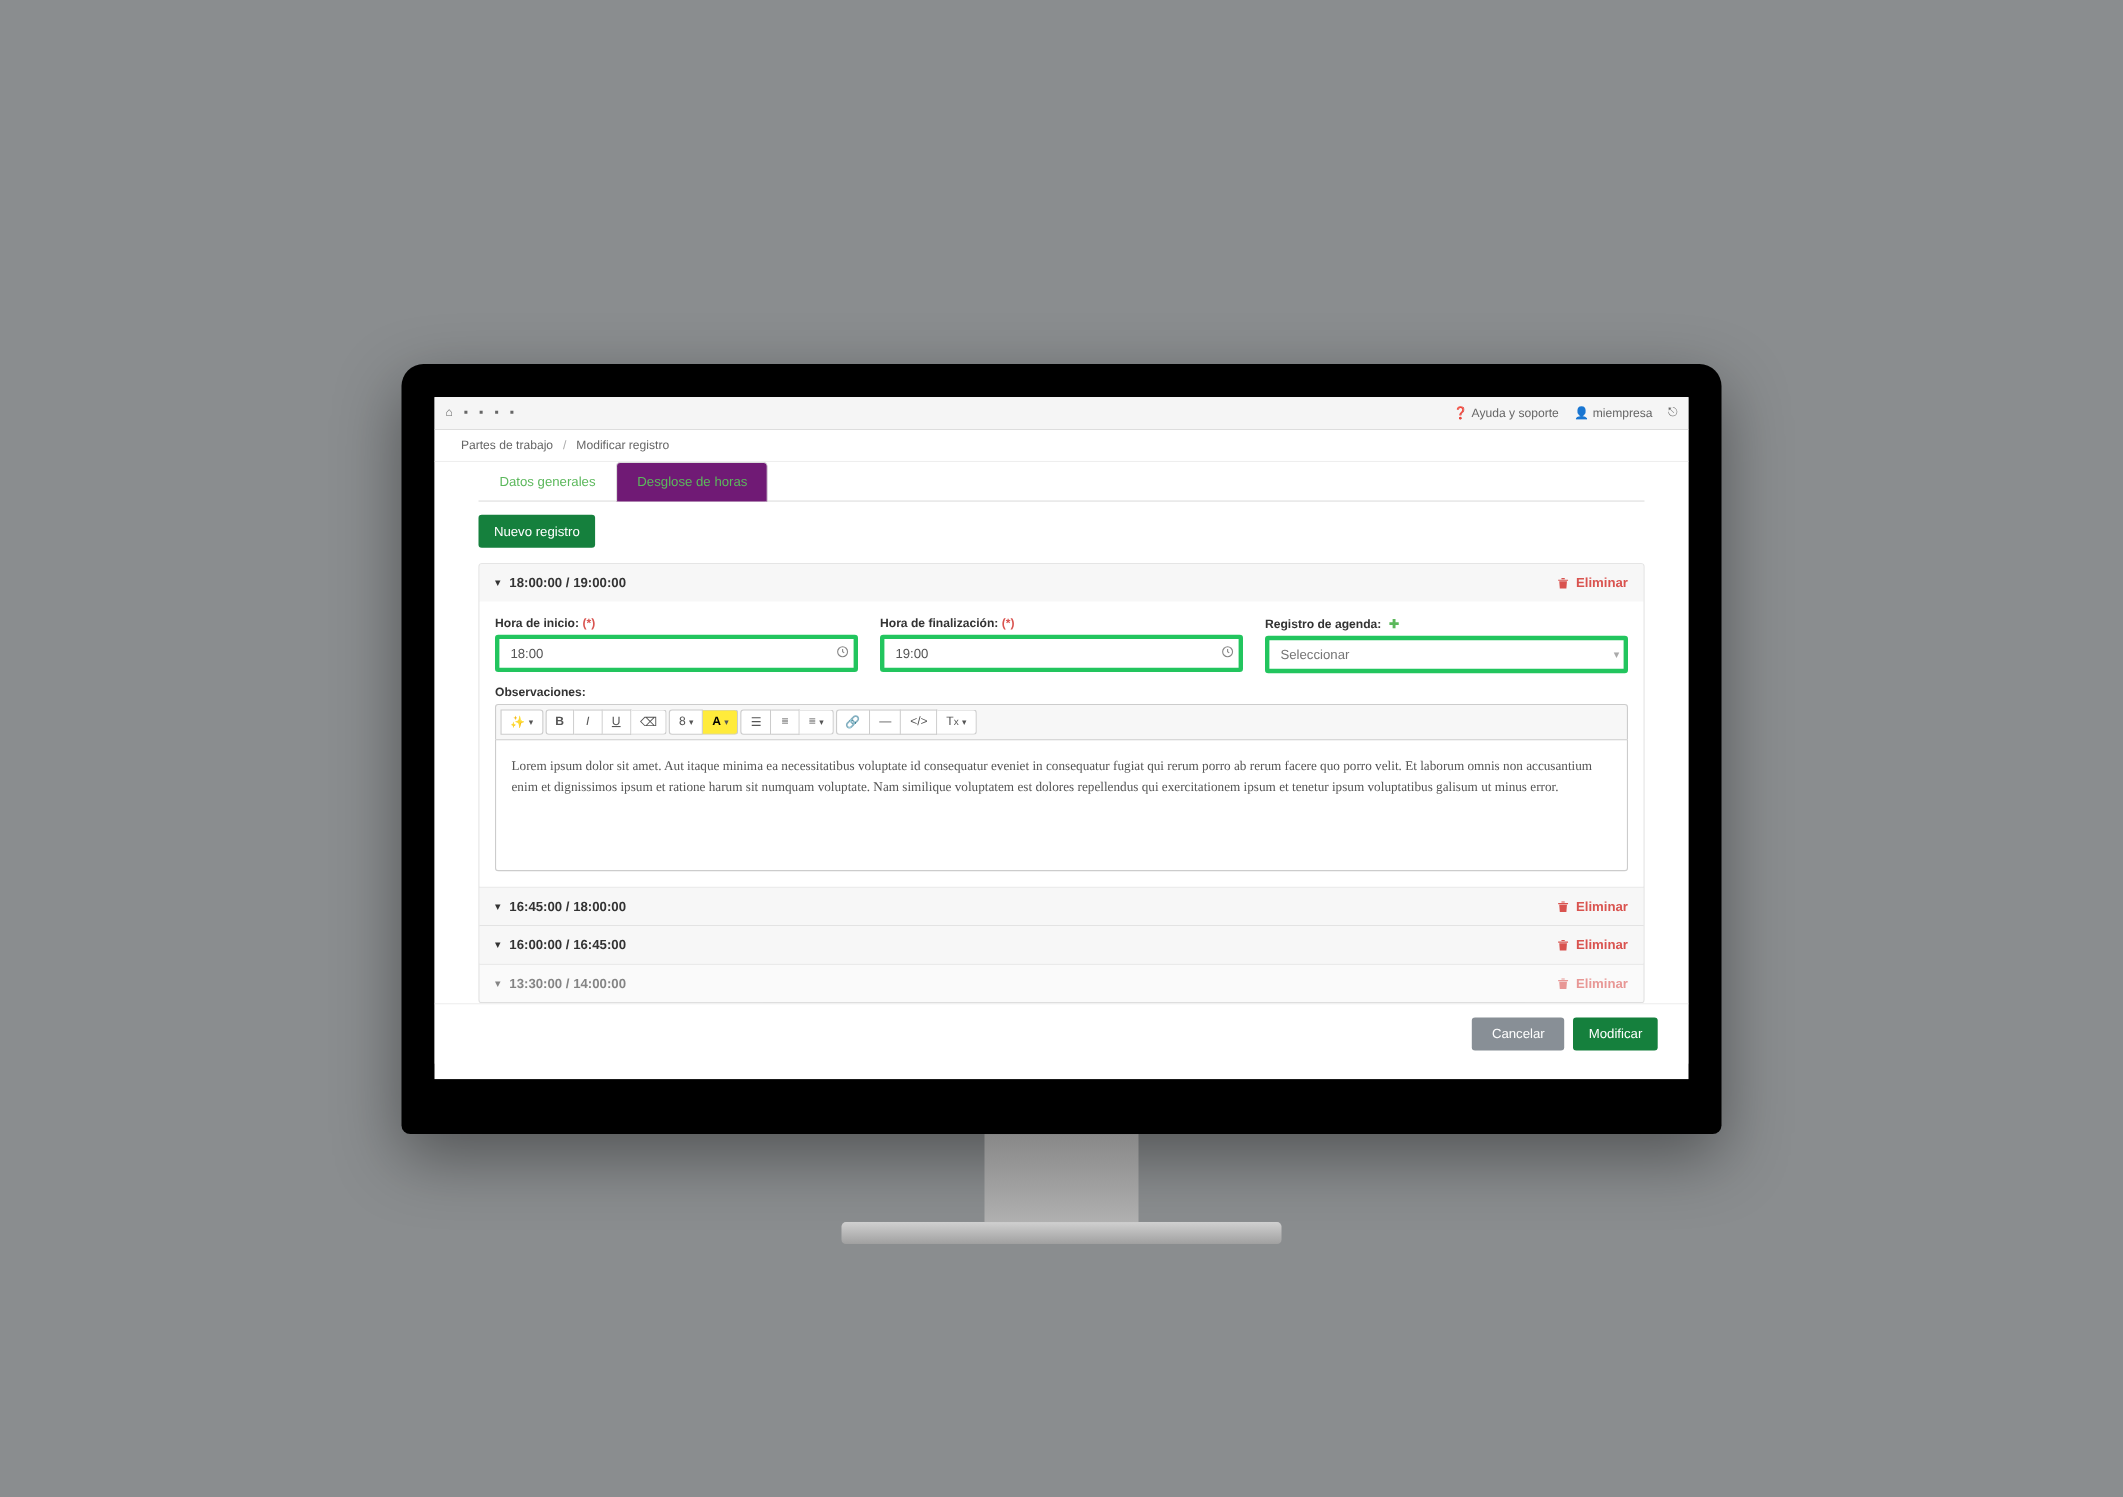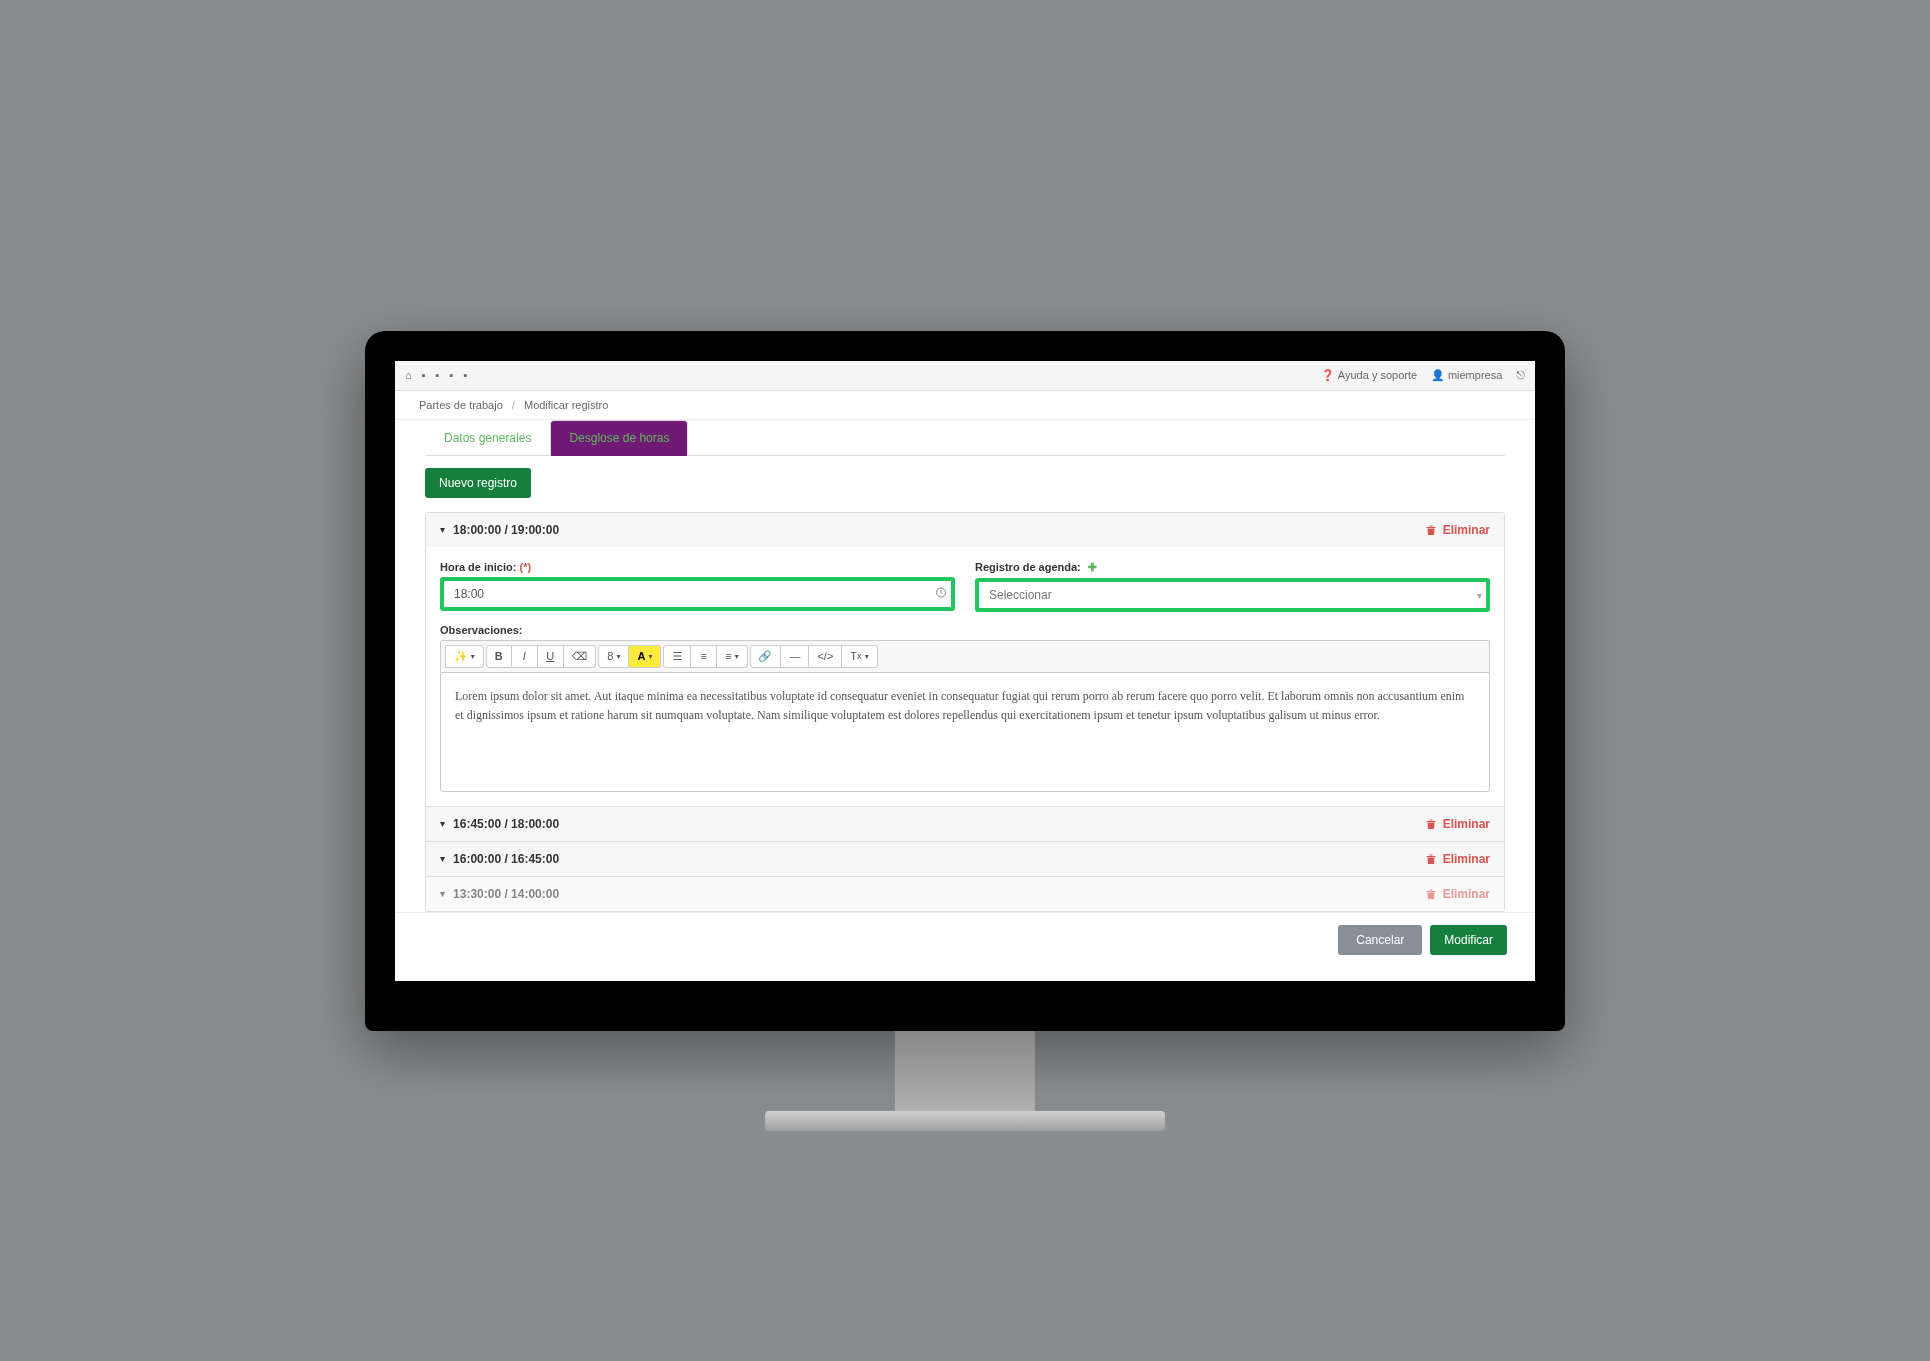--- a/index.html
+++ b/index.html
@@ -12,21 +12,21 @@
     .screen { background: #fff; width: 100%; height: 620px; overflow: hidden; position: relative; }
     
     .app-header { height: 30px; background: #f5f5f5; border-bottom: 1px solid #ddd; display: flex; align-items: center; padding: 0 10px; gap: 8px; }
     .app-header .icon-row { display: flex; gap: 10px; color: #666; font-size: 11px; }
     .app-header .right { margin-left: auto; display: flex; gap: 14px; color: #666; font-size: 11px; align-items: center; }
     
     .breadcrumb-bar { padding: 8px 24px; font-size: 11px; color: #666; background: #fff; border-bottom: 1px solid #eee; }
     .breadcrumb-bar span { color: #666; }
     .breadcrumb-bar .sep { margin: 0 6px; color: #aaa; }
     
-    .modal-content { padding: 0 30px; background: #fff; }
+    .modal-content { padding: 0 40px; background: #fff; }
     
     .tabs { display: flex; border-bottom: 1px solid #ddd; margin-bottom: 12px; }
     .tab { padding: 10px 18px; font-size: 12px; border: 1px solid transparent; border-bottom: none; cursor: pointer; color: #666; }
     .tab.active { border-color: #ddd; border-radius: 4px 4px 0 0; background: #701a75; margin-bottom: -1px; color: #5cb85c; font-weight: 500; text-align: center; }
     .tab.inactive { color: #5cb85c; }
     
     .btn-primary { background: #15803d; color: #fff; border: none; padding: 8px 14px; font-size: 12px; border-radius: 3px; cursor: pointer; font-weight: 500; }
     .btn-secondary { background: #888f96; color: #fff; border: none; padding: 8px 18px; font-size: 12px; border-radius: 3px; cursor: pointer; }
     
     .panel-container { border: 1px solid #ddd; border-radius: 3px; margin-top: 14px; }
@@ -125,20 +125,34 @@
                   <span class="suffix-icon">
                     <svg class="icon" viewBox="0 0 24 24">
                         <circle cx="12" cy="12" r="9" fill="none" stroke="currentColor" stroke-width="2"></circle>
                         <path d="M12 7v5l3 2" fill="none" stroke="currentColor" stroke-width="2"></path>
                       </svg>
                   </span>
                 </div>
               </div>
               <div class="form-group">
                 <label class="form-label">
+                  <span>Hora de finalización:</span> <span class="req">(*)</span>
+                </label>
+                <div class="input-wrapper">
+                  <input class="form-control" value="19:00" style="">
+                  <span class="suffix-icon">
+                    <svg class="icon" viewBox="0 0 24 24">
+                        <circle cx="12" cy="12" r="9" fill="none" stroke="currentColor" stroke-width="2"></circle>
+                        <path d="M12 7v5l3 2" fill="none" stroke="currentColor" stroke-width="2"></path>
+                      </svg>
+                  </span>
+                </div>
+              </div>
+              <div class="form-group">
+                <label class="form-label">
                   <span>Registro de agenda:</span> <span class="plus-icon">✚</span>
                 </label>
                 <div class="select-wrapper">
                   <input class="form-control" readonly="" placeholder="Seleccionar" style="">
                 </div>
               </div>
             </div>
 
             <label class="form-label">Observaciones:</label>
 

